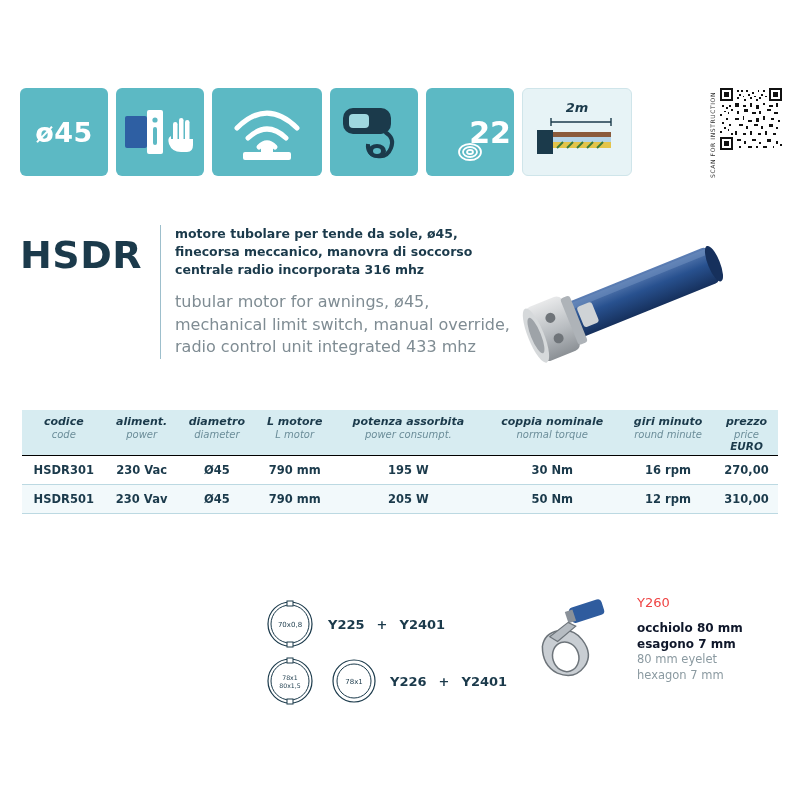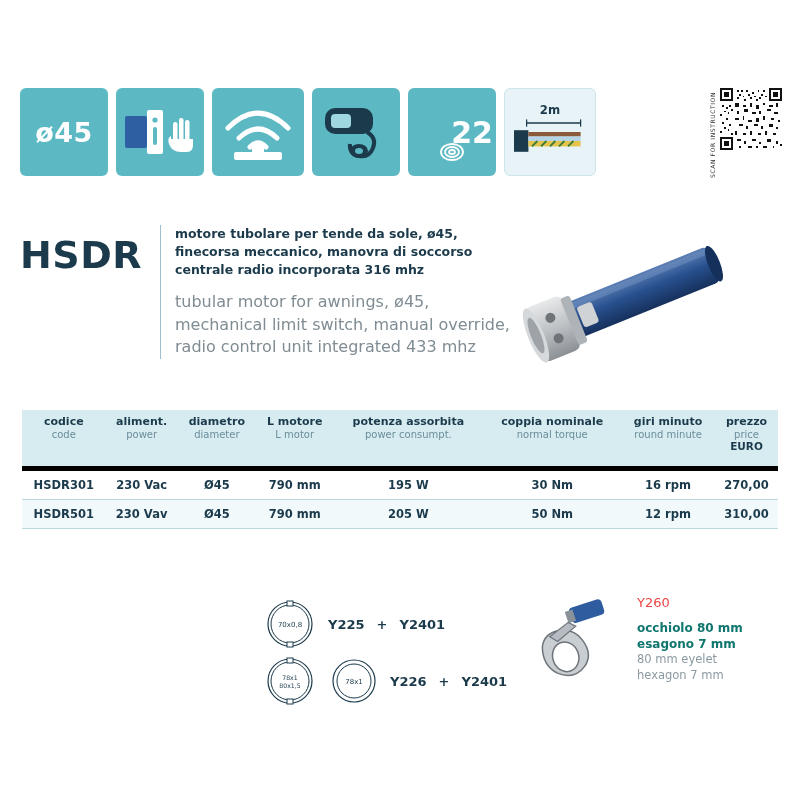--- a/index.html
+++ b/index.html
@@ -22,21 +22,21 @@
     align-items: flex-start;
   }
   .icon-box {
     width: 88px; height: 88px;
     background: #5cb9c4;
     border-radius: 6px;
     display: flex; align-items: center; justify-content: center;
     position: relative;
     color: #ffffff;
   }
-  .icon-box.wide { width: 92px; }
+  .icon-box.wide { width: 110px; font-style: italic; }
   .icon-box.pale { background: #e7f3f6; border: 1px solid #cfe5ea; color: #1b3a4b; }
   .diam-text {
     font-size: 27px; font-weight: bold; letter-spacing: .5px;
   }
   .num-22 { font-size: 30px; font-weight: bold; margin-left: 40px; }
   .rev-ic {
     position: absolute; bottom: 14px; left: 50%; transform: translateX(-50%);
   }
 
   
@@ -76,24 +76,25 @@
 
   
   .motor-art { position: absolute; left: 505px; top: 245px; width: 240px; height: 120px; }
 
   
   .table-wrap { position: absolute; left: 22px; top: 410px; width: 756px; }
   table { border-collapse: collapse; width: 100%; }
   thead th {
     background: #d7ecf1;
     font-size: 11px; font-weight: bold; color: #1b3a4b;
-    padding: 6px 2px 14px 2px;
-    border-bottom: 5px solid #000000;
+    padding: 6px 2px 3px 2px;
+    border-bottom: 1px solid #000000;
     line-height: 1.15;
     vertical-align: top;
+    font-style: italic;
   }
   thead th .sub { display:block; font-weight: normal; color:#6b8d99; font-size:10px; }
   thead th .sub2 { display:block; font-weight: bold; color:#1b3a4b; font-size:10.5px; }
   tbody td {
     font-size: 11.5px; font-weight: bold; color:#1b3a4b;
     text-align: center; padding: 7px 2px;
     border-bottom: 1px solid #bcd9e2;
     background: #ffffff;
   }
   tbody tr:nth-child(even) td { background: #f2f9fb; }
@@ -107,21 +108,21 @@
   .acc-title .en { font-size: 12px; color:#7f8c93; margin-top:2px; }
 
   .acc-row { position: absolute; display:flex; align-items:center; gap:10px; }
   .acc-row1 { left: 240px; top: 8px; }
   .acc-row2 { left: 240px; top: 65px; }
   .acc-code { font-size: 13px; font-weight:bold; color:#1b3a4b; }
   .plus { font-size: 13px; font-weight:bold; color:#1b3a4b; margin:0 2px; }
 
   .y260 { position:absolute; left: 515px; top: 5px; display:flex; gap:14px; }
   .y260-txt .code { font-size: 13px; font-weight:normal; color:#ef4444; }
-  .y260-txt .l1, .y260-txt .l2 { font-size: 12px; font-weight:bold; color:#0f766e; line-height:1.35; }
+  .y260-txt .l1, .y260-txt .l2 { font-size: 12px; font-weight:bold; color:#0f172a; line-height:1.35; }
   .y260-txt .l3, .y260-txt .l4 { font-size: 11.5px; color:#8b9aa1; line-height:1.35; }
   .y260-txt .l1 { margin-top: 10px; }
 
   svg { display:block; }
 </style>
 </head>
 <body>
 
 <div class="icon-strip">
 

